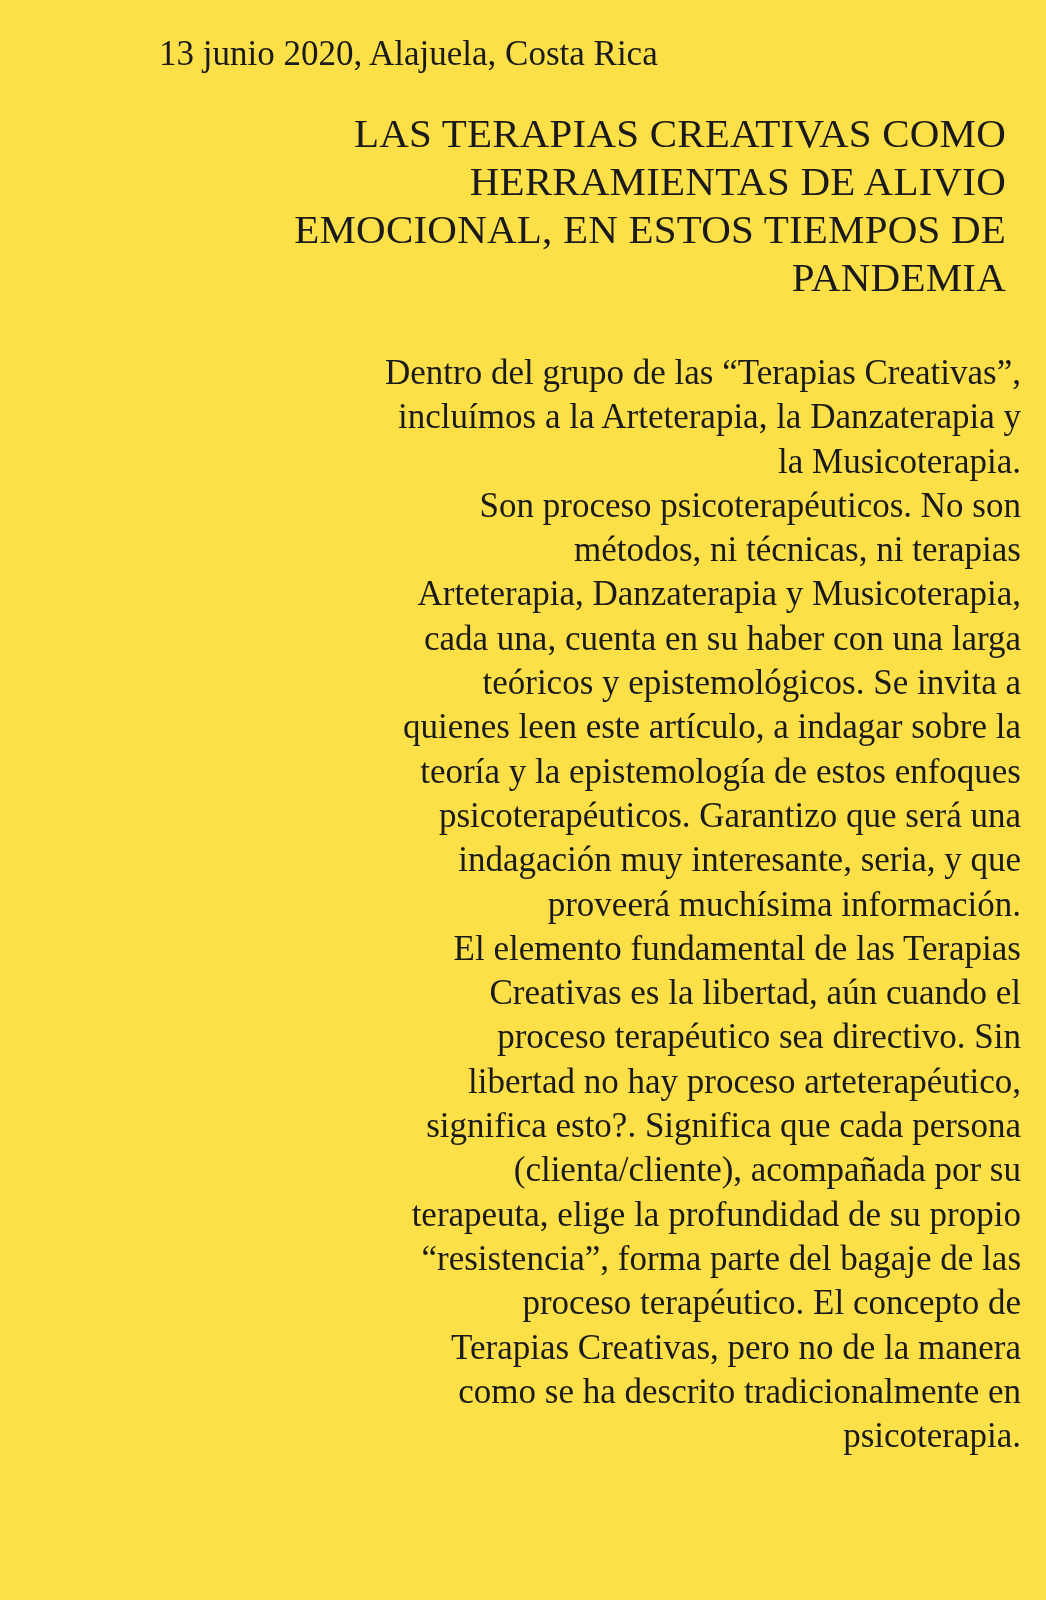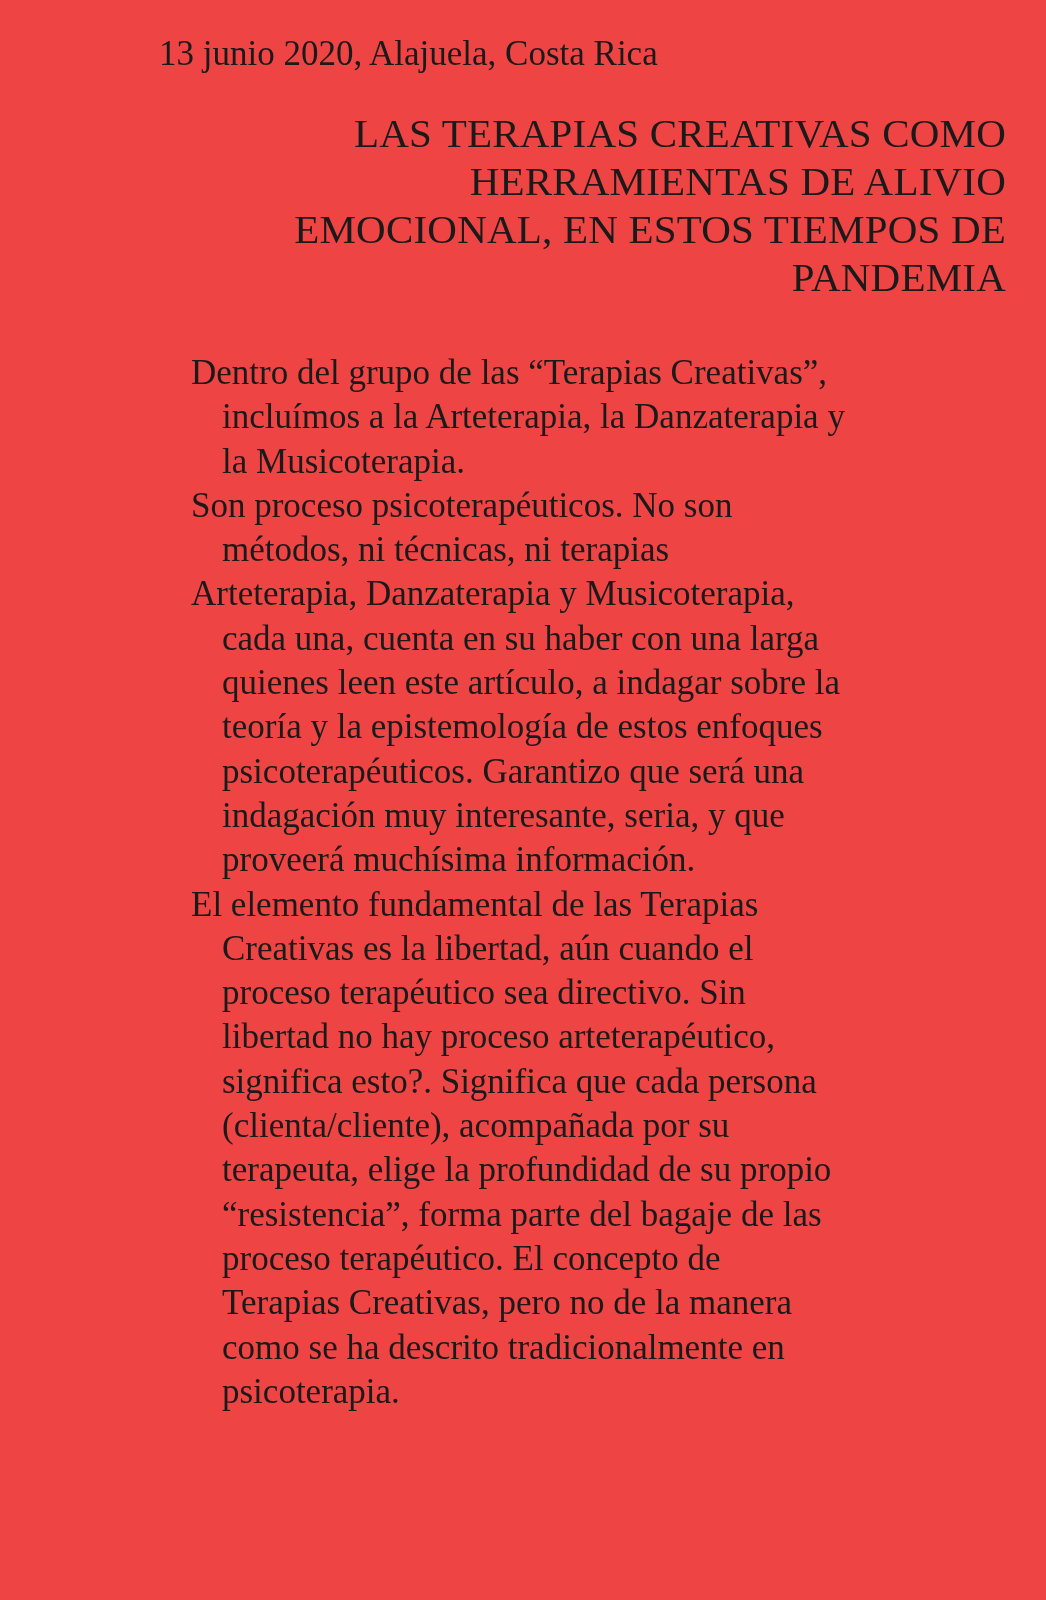--- a/index.html
+++ b/index.html
@@ -5,21 +5,21 @@
   html, body {
     margin: 0;
     padding: 0;
     background: #ffffff;
   }
   .page {
     position: relative;
     width: 1046px;
     height: 1600px;
     box-sizing: border-box;
-    background: #ef4444;
+    background: #fde047;
     overflow: hidden;
     font-family: "Liberation Serif", "DejaVu Serif", serif;
     color: #1a1a1a;
   }
   .dateline {
     margin: 32px 0 0 159px;
     font-size: 35px;
     line-height: 44px;
     white-space: nowrap;
   }
@@ -36,20 +36,21 @@
   }
   .body-text {
     margin: 50px 0 0 191px;
     width: 830px;
     font-size: 35px;
     line-height: 44.3px;
   }
   .para .line {
     padding-left: 31px;
     white-space: nowrap;
+    text-align: right;
   }
   .para .line.first {
     padding-left: 0;
   }
 </style>
 </head>
 <body>
 
 <div class="page">
   <div class="dateline">13 junio 2020, Alajuela, Costa Rica</div>
@@ -67,20 +68,21 @@
         <div class="line">incluímos a la Arteterapia, la Danzaterapia y</div>
         <div class="line">la Musicoterapia.</div>
       </div>
       <div class="para">
         <div class="line first">Son proceso psicoterapéuticos. No son</div>
         <div class="line">métodos, ni técnicas, ni terapias</div>
       </div>
       <div class="para">
         <div class="line first">Arteterapia, Danzaterapia y Musicoterapia,</div>
         <div class="line">cada una, cuenta en su haber con una larga</div>
+        <div class="line">teóricos y epistemológicos. Se invita a</div>
         <div class="line">quienes leen este artículo, a indagar sobre la</div>
         <div class="line">teoría y la epistemología de estos enfoques</div>
         <div class="line">psicoterapéuticos. Garantizo que será una</div>
         <div class="line">indagación muy interesante, seria, y que</div>
         <div class="line">proveerá muchísima información.</div>
       </div>
       <div class="para">
         <div class="line first">El elemento fundamental de las Terapias</div>
         <div class="line">Creativas es la libertad, aún cuando el</div>
         <div class="line">proceso terapéutico sea directivo. Sin</div>

